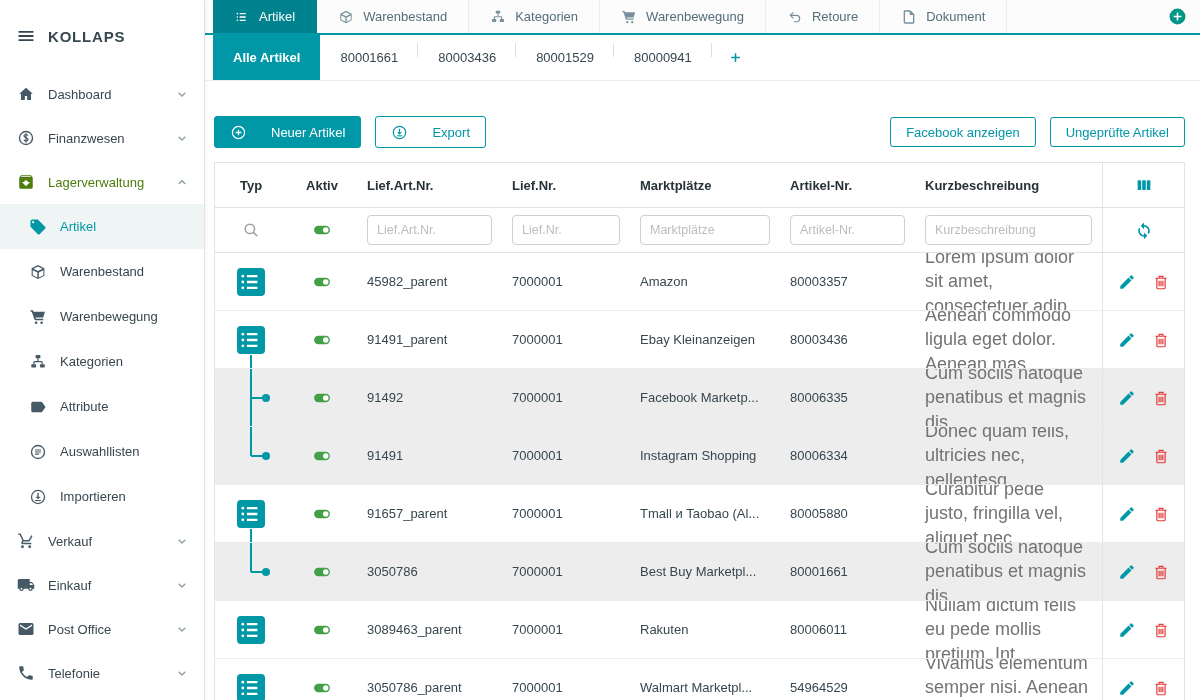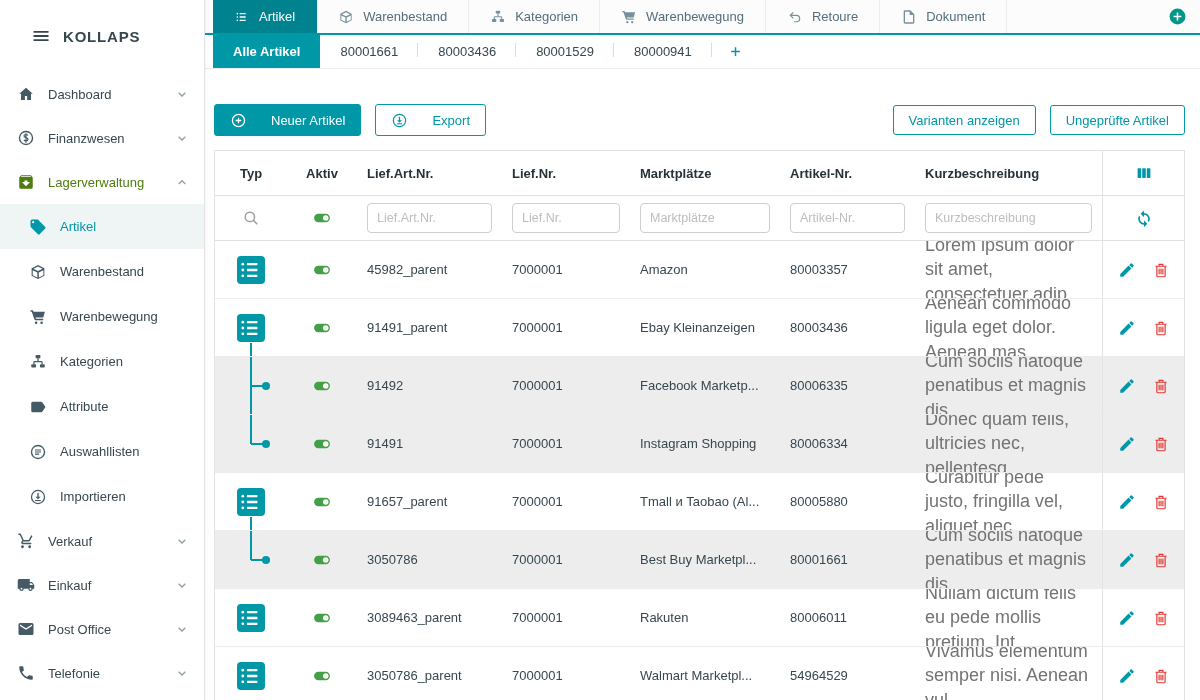--- a/index.html
+++ b/index.html
@@ -6,21 +6,21 @@
   body {
     width: 1200px; height: 700px; margin: 0; overflow: hidden;
     font-family: "Liberation Sans", sans-serif; font-size: 13px;
     color: #37474f; background: #fff;
   }
   .app { display: flex; width: 1200px; height: 700px; }
 
   
   .sidebar { width: 205px; min-width: 205px; background: #fff; border-right: 1px solid #e4e4e4;
              box-shadow: 1px 0 3px rgba(0,0,0,.05); z-index: 2; }
-  .logo-row { height: 72px; display: flex; align-items: center; gap: 12px; padding-left: 31px; }
+  .logo-row { height: 72px; display: flex; align-items: center; gap: 12px; padding-left: 16px; }
   .logo-text { font-size: 15px; font-weight: 700; letter-spacing: .8px; color: #37474f; }
   .nav-item { display: flex; align-items: center; gap: 13px; height: 44px; padding: 0 14px 0 17px;
               cursor: pointer; color: #37474f; }
   .nav-item.sub { height: 45px; padding-left: 29px; }
   .nav-icon { width: 18px; height: 18px; color: #455a64; flex: none; }
   .nav-label { font-size: 13px; white-space: nowrap; }
   .nav-chev { width: 16px; height: 16px; color: #8fa0a8; margin-left: auto; }
   .nav-item.expanded .nav-icon, .nav-item.expanded .nav-label { color: #4d7c0f; }
   .nav-item.active { background: #eff4f5; }
   .nav-item.active .nav-icon, .nav-item.active .nav-label { color: #0097a7; }
@@ -31,21 +31,21 @@
   .maintabs { position: relative; display: flex; align-items: stretch; height: 35px;
               background: #fcfcfc; border-bottom: 2px solid #0097a7; padding-left: 8px; }
   .maintabs-list { display: flex; }
   .maintab { display: flex; align-items: center; gap: 9px; padding: 0 21px; font-size: 13px;
              color: #546e7a; border-right: 1px solid #ececec; cursor: pointer; white-space: nowrap; }
   .mt-icon { width: 16px; height: 16px; color: #78909c; }
   .maintab.active { background: #00838f; color: #fff; border-right-color: #00838f; }
   .maintab.active .mt-icon { color: #fff; }
   .addtab { position: absolute; right: 13px; top: 7px; width: 19px; height: 19px; color: #009688; cursor: pointer; }
 
-  .subtabs { display: flex; align-items: center; height: 34px; padding-left: 8px;
+  .subtabs { display: flex; align-items: center; height: 46px; padding-left: 8px;
              background: #fff; border-bottom: 1px solid #ededed; }
   .subtabs-list { display: flex; align-items: stretch; height: 100%; }
   .subtab { position: relative; display: flex; align-items: center; padding: 0 20px;
             font-size: 13px; color: #37474f; cursor: pointer; white-space: nowrap; }
   .subtab:not(.active)::after { content: ""; position: absolute; right: 0; top: 8px; width: 1px;
             height: 14px; background: #ddd; }
   .subtab.active { background: #0097a7; color: #fff; font-weight: 700; }
   .addsub { width: 15px; height: 15px; color: #0097a7; margin-left: 16px; cursor: pointer; }
 
   .content { flex: 1; padding: 0 15px 0 9px; overflow: hidden; }
@@ -390,21 +390,21 @@
               <svg viewBox="0 0 24 24">
                 <circle cx="12" cy="12" r="8.7" fill="none" stroke="currentColor" stroke-width="1.7"></circle>
                 <path fill="currentColor" d="M11.1 6.8h1.8v4.7h2.6L12 15.1 8.5 11.5h2.6z"></path>
                 <path fill="none" stroke="currentColor" stroke-width="1.5" d="M8.2 16.7h7.6"></path>
               </svg>
             </span>
           <span>Export</span>
         </button>
         <div class="spacer"></div>
         <button class="btn btn-outline slim">
-          <span>Varianten anzeigen</span>
+          <span>Facebook anzeigen</span>
         </button>
         <button class="btn btn-outline slim">
           <span>Ungeprüfte Artikel</span>
         </button>
       </div>
 
       <div class="table">
 
         <div class="trow thead">
           <div class="tcell c-center">Typ</div>

